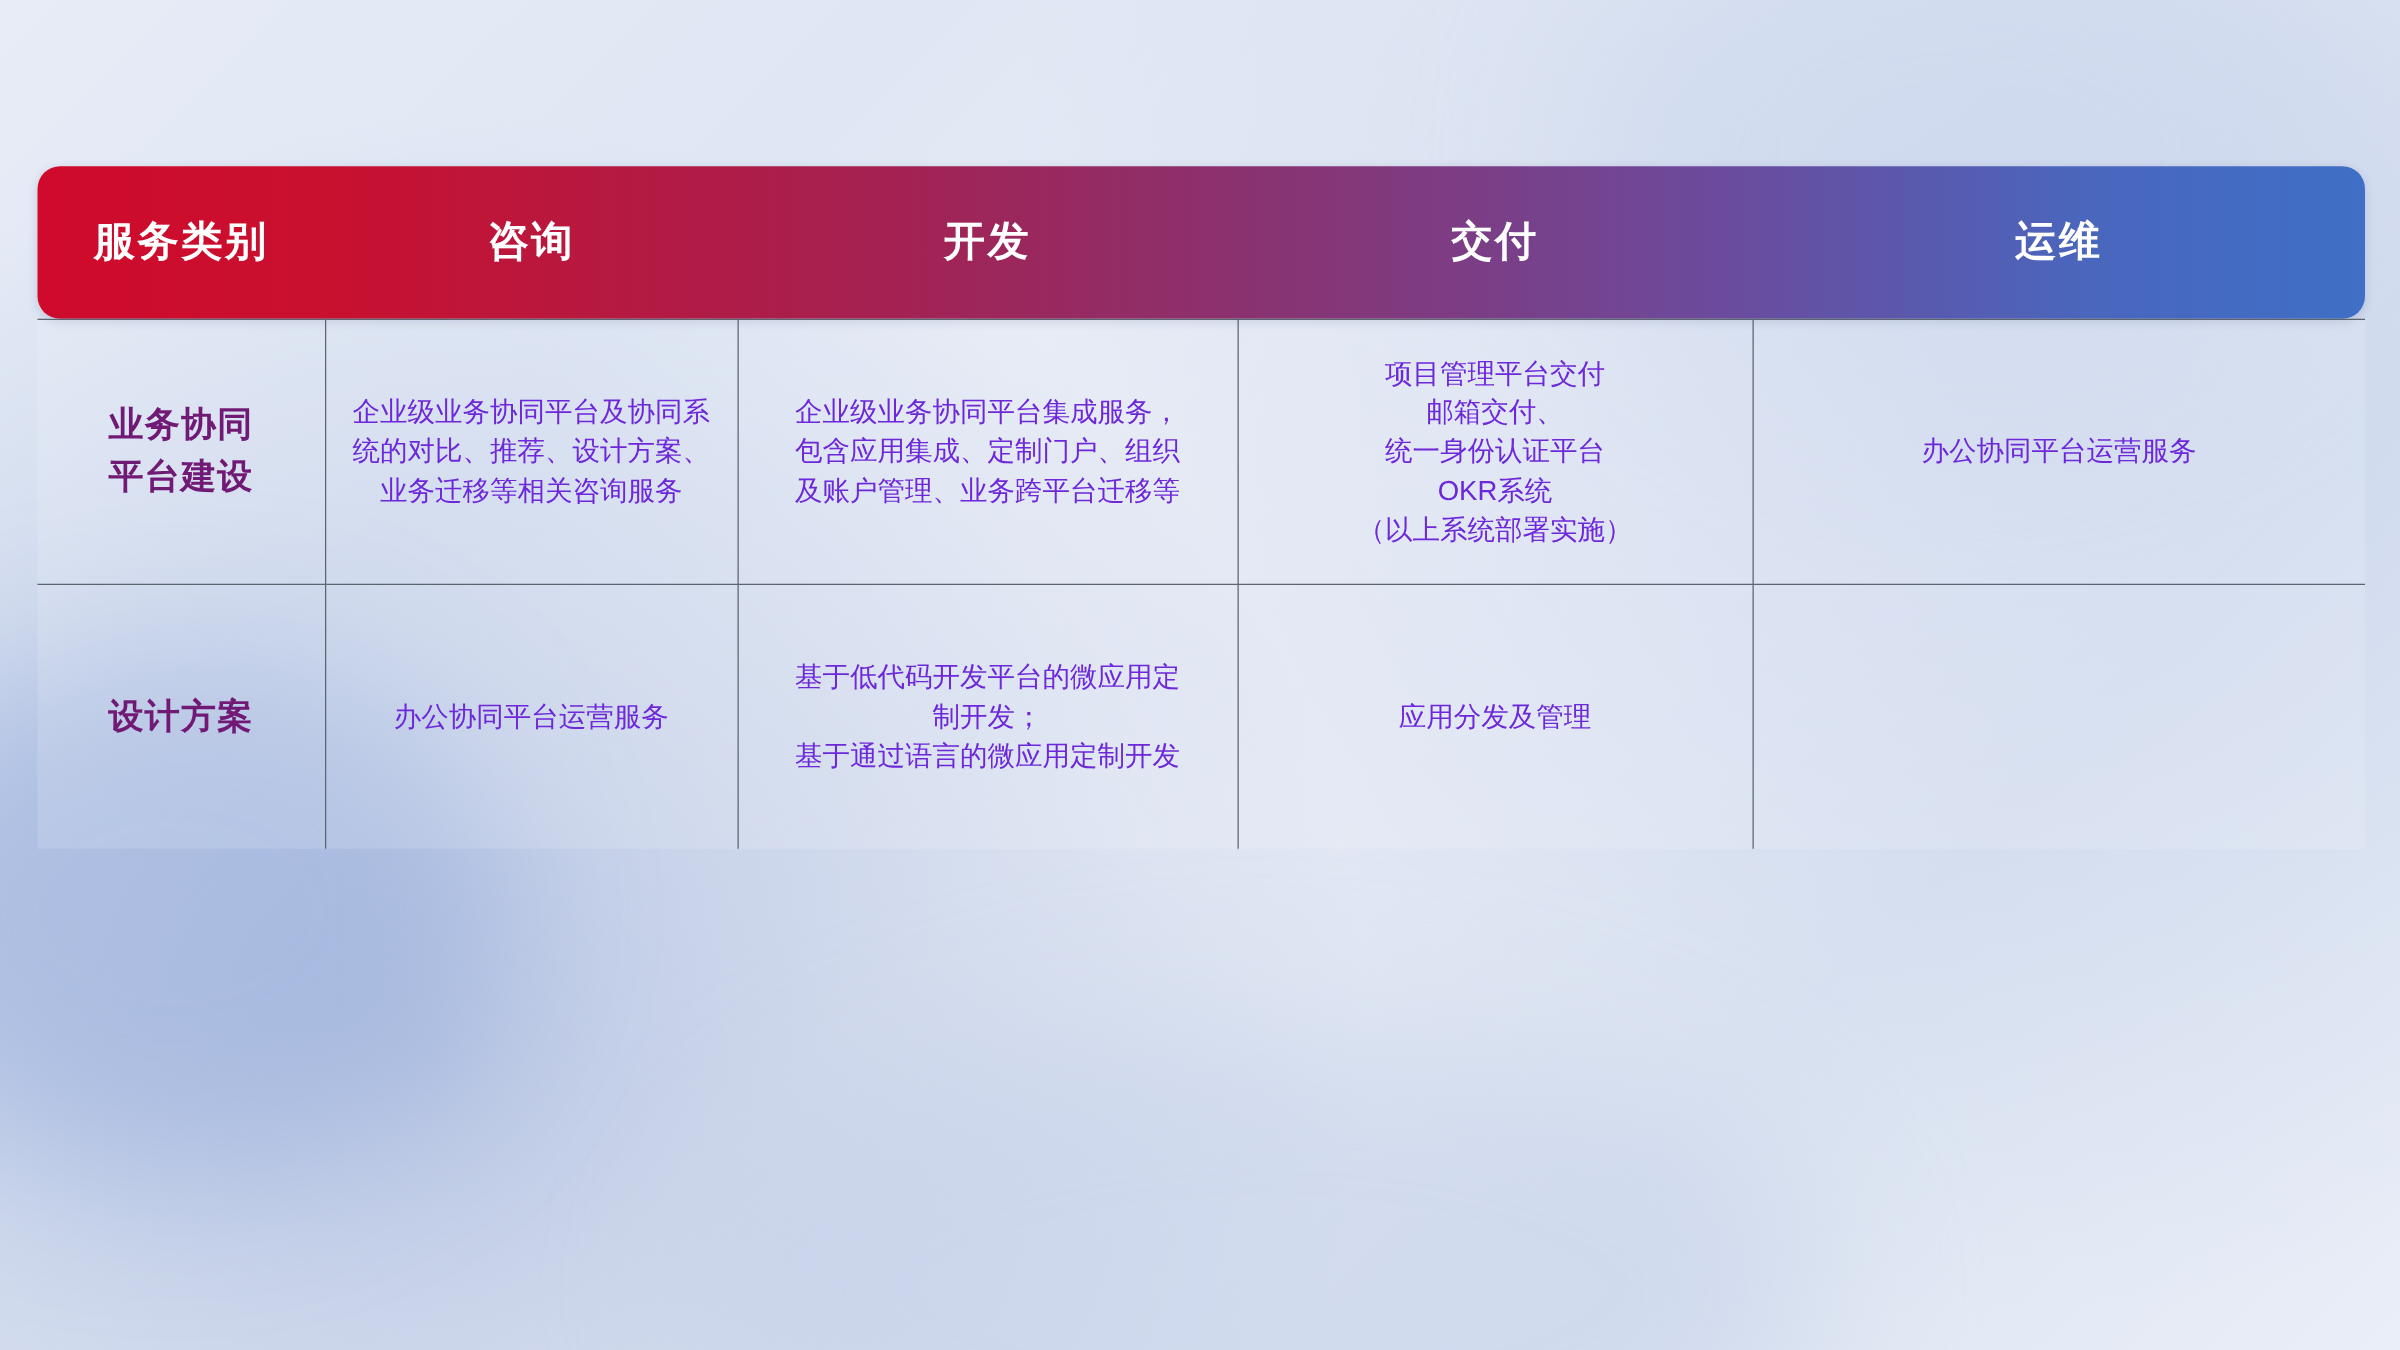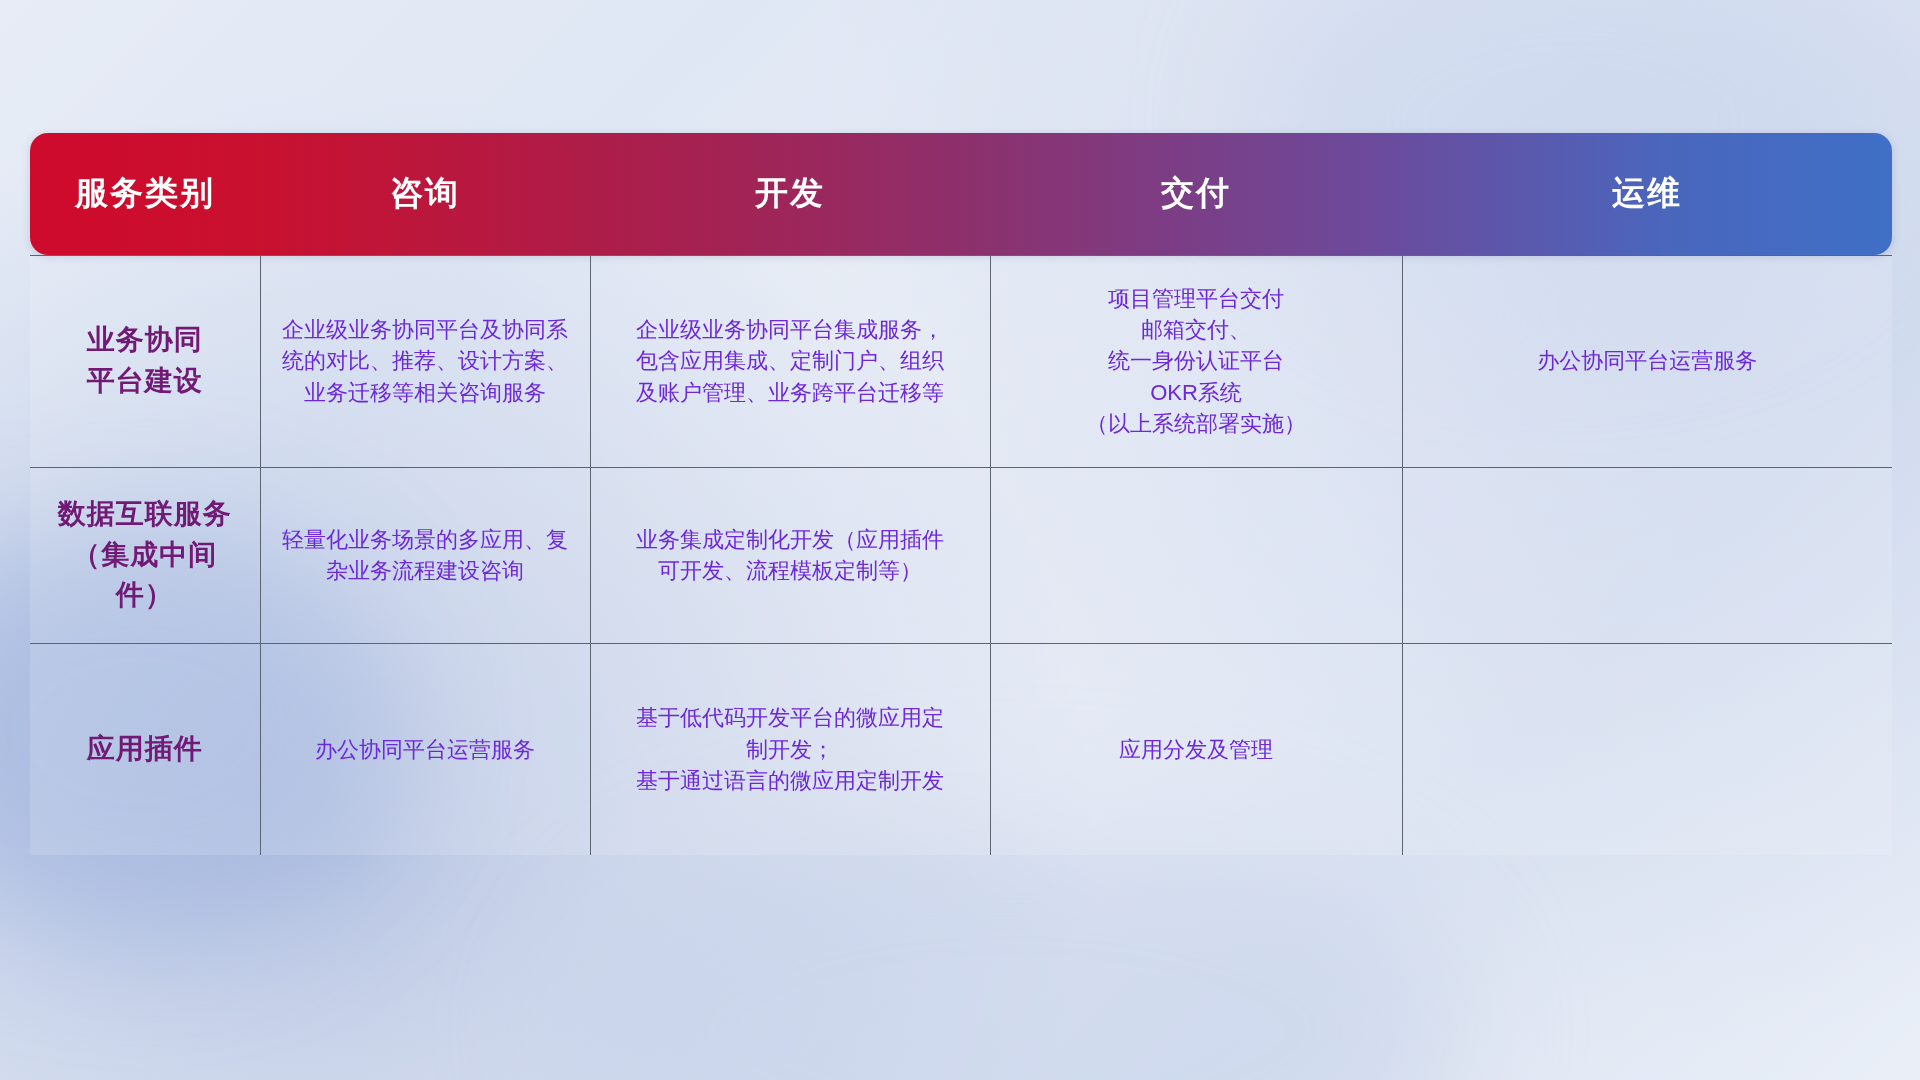--- a/index.html
+++ b/index.html
@@ -165,43 +165,23 @@
             <span class="cell-text">项目管理平台交付
 邮箱交付、
 统一身份认证平台
 OKR系统
 （以上系统部署实施）</span>
           </td>
         <td class="last-col">
             <span class="cell-text">办公协同平台运营服务</span>
           </td>
       </tr>
-      <tr class="row-2">
-        <td class="cat-cell">
-            <span class="cell-text">数据互联服务
-（集成中间件）</span>
-          </td>
-        <td>
-            <span class="cell-text">轻量化业务场景的多应用、复
-杂业务流程建设咨询</span>
-          </td>
-        <td>
-            <span class="cell-text">业务集成定制化开发（应用插件
-可开发、流程模板定制等）</span>
-          </td>
-        <td>
-            <span class="cell-text"></span>
-          </td>
-        <td class="last-col">
-            <span class="cell-text"></span>
-          </td>
-      </tr>
       <tr class="row-3">
         <td class="cat-cell">
-            <span class="cell-text">应用插件</span>
+            <span class="cell-text">设计方案</span>
           </td>
         <td>
             <span class="cell-text">办公协同平台运营服务</span>
           </td>
         <td>
             <span class="cell-text">基于低代码开发平台的微应用定
 制开发；
 基于通过语言的微应用定制开发</span>
           </td>
         <td>

